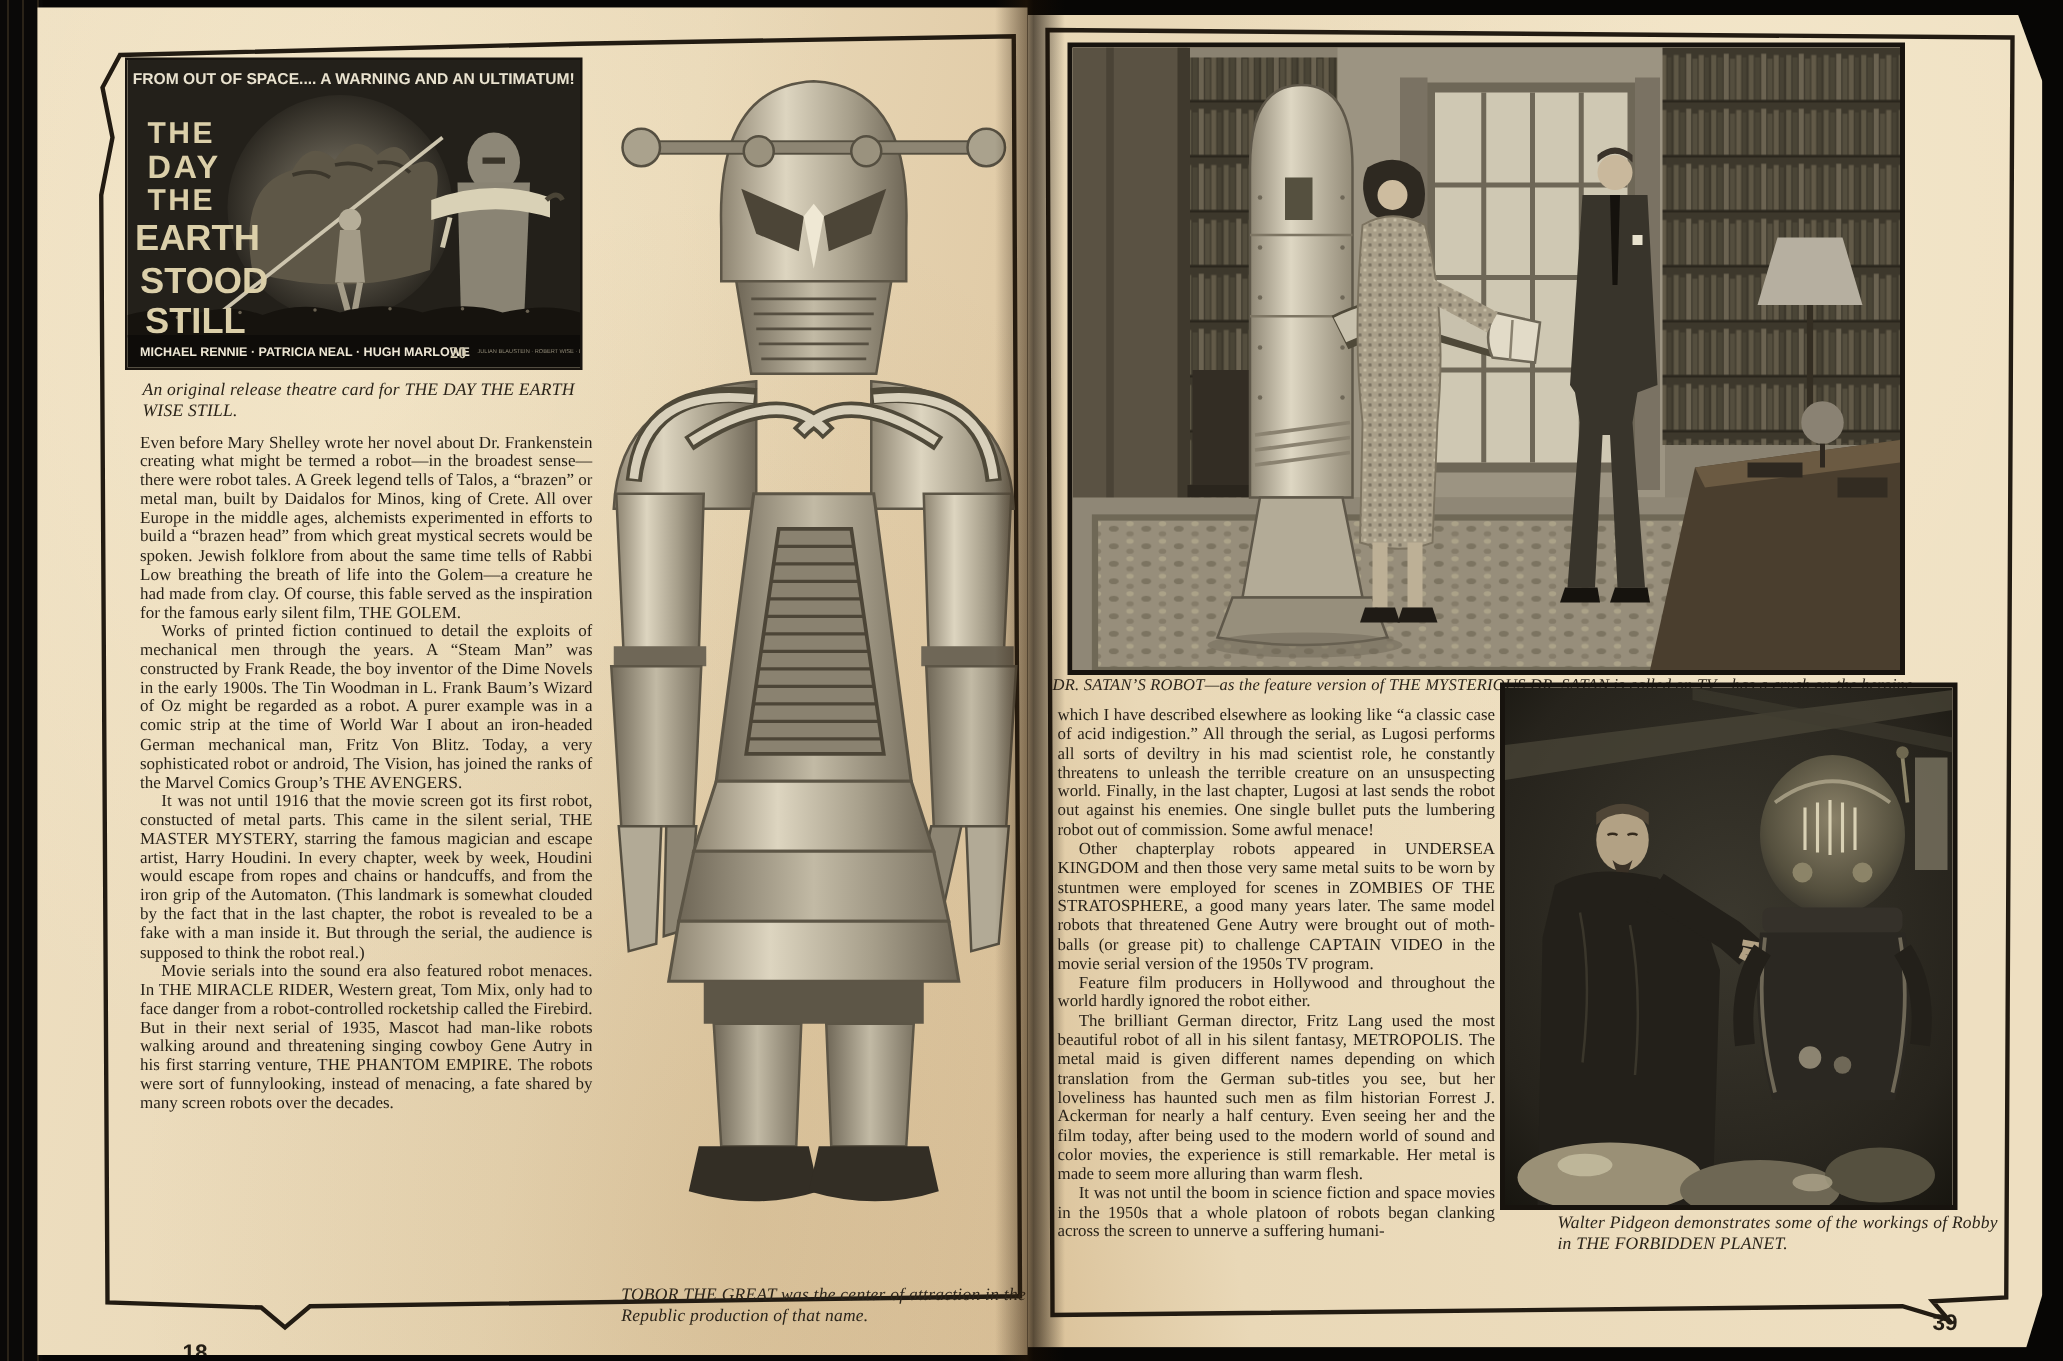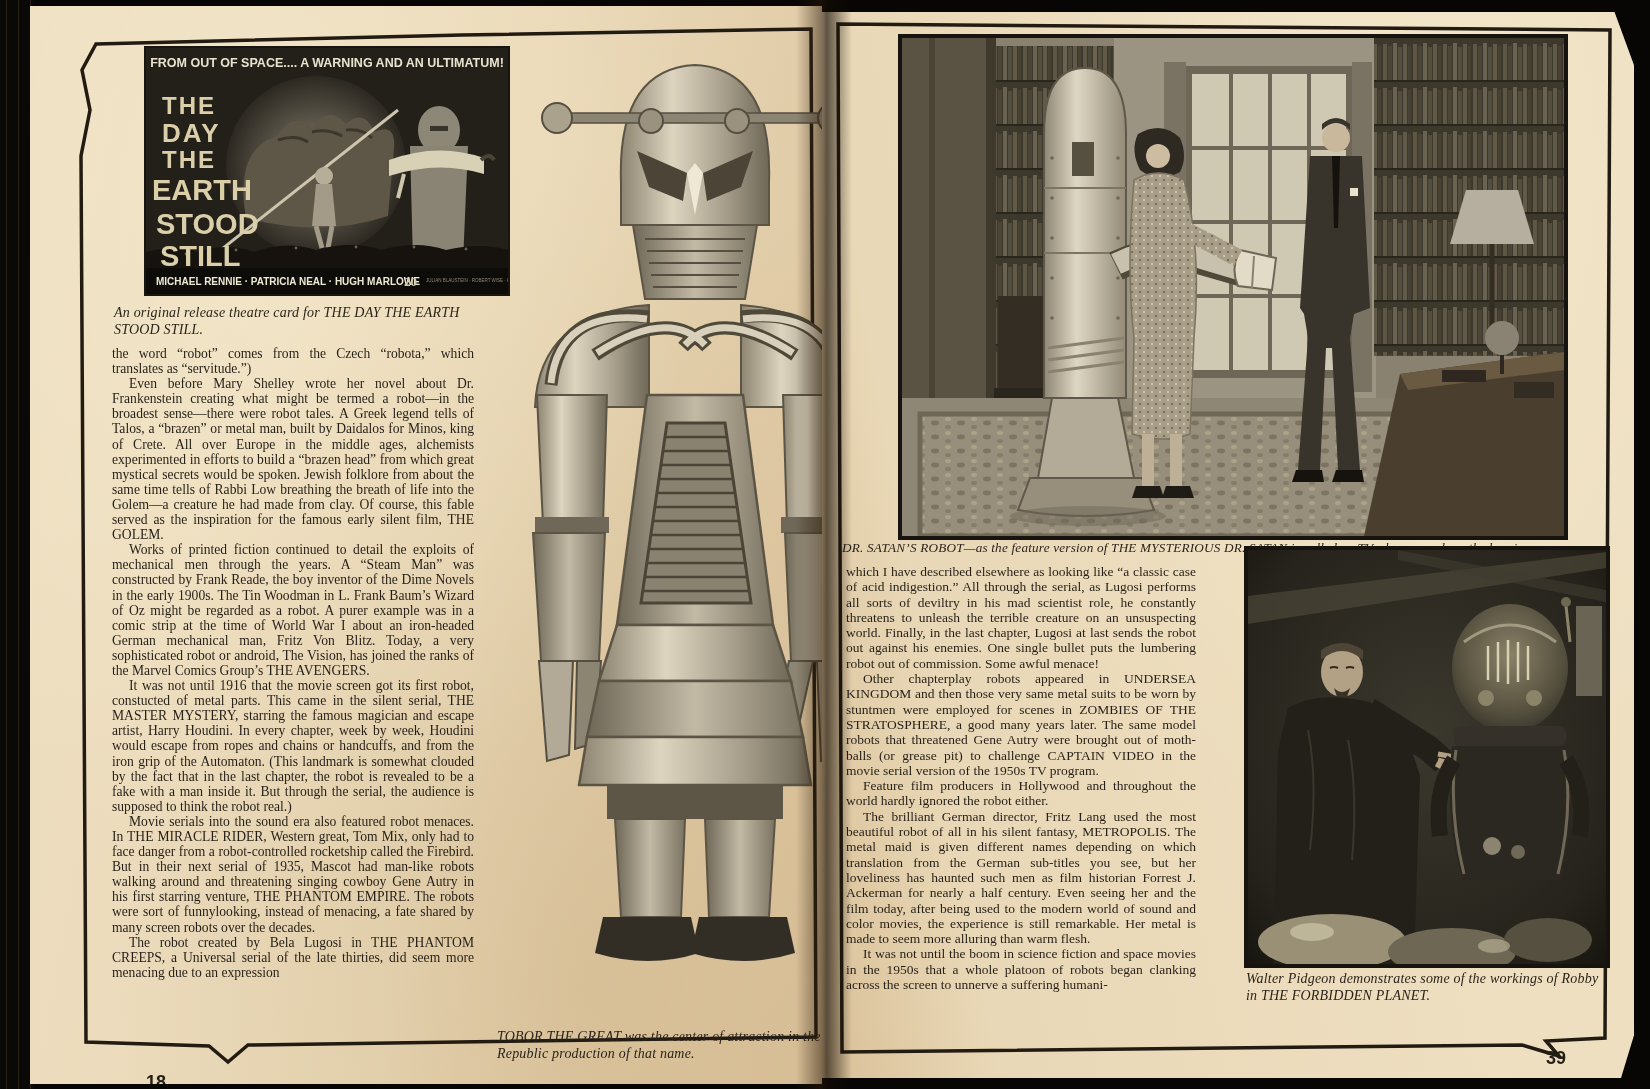--- a/index.html
+++ b/index.html
@@ -55,21 +55,21 @@
   #satan-caption{left:20px;top:527px;width:700px;font-size:13.2px;white-space:nowrap;}
   #robby-caption{left:384px;top:958px;width:356px;margin-left:40px;}
   .page-number{
     position:absolute;font-family:"Liberation Sans",sans-serif;
     font-weight:bold;font-size:18px;color:#241e15;
   }
   #page-num-left{left:116px;top:1066px;}
   #page-num-right{left:724px;top:1036px;}
 
   
-  .figure{position:absolute;margin-left:44px;}
+  .figure{position:absolute;}
   #poster-fig{left:70px;top:40px;width:362px;height:246px;border:2px solid #191510;box-shadow:0 0 0 1px #c9b astir;}
   #poster-fig{box-shadow:none;}
   #tobor-fig{left:425px;top:49px;width:392px;height:918px;}
   #satan-photo{left:32px;top:22px;width:662px;height:498px;border:4px solid #17130e;}
   #robby-photo{left:378px;top:534px;width:358px;height:414px;border:4px solid #17130e;}
   svg{display:block;}
 </style>
 </head>
 <body>
 
@@ -132,29 +132,27 @@
         <text x="14" y="218" font-size="29">STILL</text>
       </g>
 
       <rect y="220" width="362" height="26" fill="#0e0c09"></rect>
       <text x="10" y="237" fill="#efe8d6" font-family="Liberation Sans, sans-serif" font-weight="bold" font-size="10">MICHAEL RENNIE · PATRICIA NEAL · HUGH MARLOWE</text>
       <text x="258" y="238" fill="#cfc7ae" font-family="Liberation Serif, serif" font-weight="bold" font-size="13">20</text>
       <text x="280" y="234" fill="#8f8875" font-family="Liberation Sans, sans-serif" font-size="4.5">JULIAN BLAUSTEIN · ROBERT WISE · EDMUND H. NORTH</text>
     </svg>
   </div>
 
-  <div class="caption" id="poster-caption">An original release theatre card for THE DAY THE EARTH STOOD STILL.</div>
+  <div class="caption" id="poster-caption">An original release theatre card for THE DAY THE EARTH WISE STILL.</div>
 
   <div class="column" id="left-column">
-      <p>the word “robot” comes from the Czech “robota,” which translates as “servitude.”)</p>
       <p>Even before Mary Shelley wrote her novel about Dr. Frankenstein creating what might be termed a robot—in the broadest sense—there were robot tales. A Greek legend tells of Talos, a “brazen” or metal man, built by Daidalos for Minos, king of Crete. All over Europe in the middle ages, alchemists experimented in efforts to build a “brazen head” from which great mystical secrets would be spoken. Jewish folklore from about the same time tells of Rabbi Low breathing the breath of life into the Golem—a creature he had made from clay. Of course, this fable served as the inspiration for the famous early silent film, THE GOLEM.</p>
       <p>Works of printed fiction continued to detail the exploits of mechanical men through the years. A “Steam Man” was constructed by Frank Reade, the boy inventor of the Dime Novels in the early 1900s. The Tin Woodman in L. Frank Baum’s Wizard of Oz might be regarded as a robot. A purer example was in a comic strip at the time of World War I about an iron-headed German mechanical man, Fritz Von Blitz. Today, a very sophisticated robot or android, The Vision, has joined the ranks of the Marvel Comics Group’s THE AVENGERS.</p>
       <p>It was not until 1916 that the movie screen got its first robot, constucted of metal parts. This came in the silent serial, THE MASTER MYSTERY, starring the famous magician and escape artist, Harry Houdini. In every chapter, week by week, Houdini would escape from ropes and chains or handcuffs, and from the iron grip of the Automaton. (This landmark is somewhat clouded by the fact that in the last chapter, the robot is revealed to be a fake with a man inside it. But through the serial, the audience is supposed to think the robot real.)</p>
       <p>Movie serials into the sound era also featured robot menaces. In THE MIRACLE RIDER, Western great, Tom Mix, only had to face danger from a robot-controlled rocketship called the Firebird. But in their next serial of 1935, Mascot had man-like robots walking around and threatening singing cowboy Gene Autry in his first starring venture, THE PHANTOM EMPIRE. The robots were sort of funnylooking, instead of menacing, a fate shared by many screen robots over the decades.</p>
-      <p>The robot created by Bela Lugosi in THE PHANTOM CREEPS, a Universal serial of the late thirties, did seem more menacing due to an expression</p>
     </div>
 
   <div class="figure" id="tobor-fig">
     <svg width="392" height="918" viewBox="0 0 392 918">
       <defs>
         <linearGradient id="met" x1="0" y1="0" x2="1" y2="0">
           <stop offset="0%" stop-color="#8d8471"></stop>
             <stop offset="35%" stop-color="#ddd5c0"></stop>
             <stop offset="70%" stop-color="#a79f8b"></stop>
             <stop offset="100%" stop-color="#6f6757"></stop>

